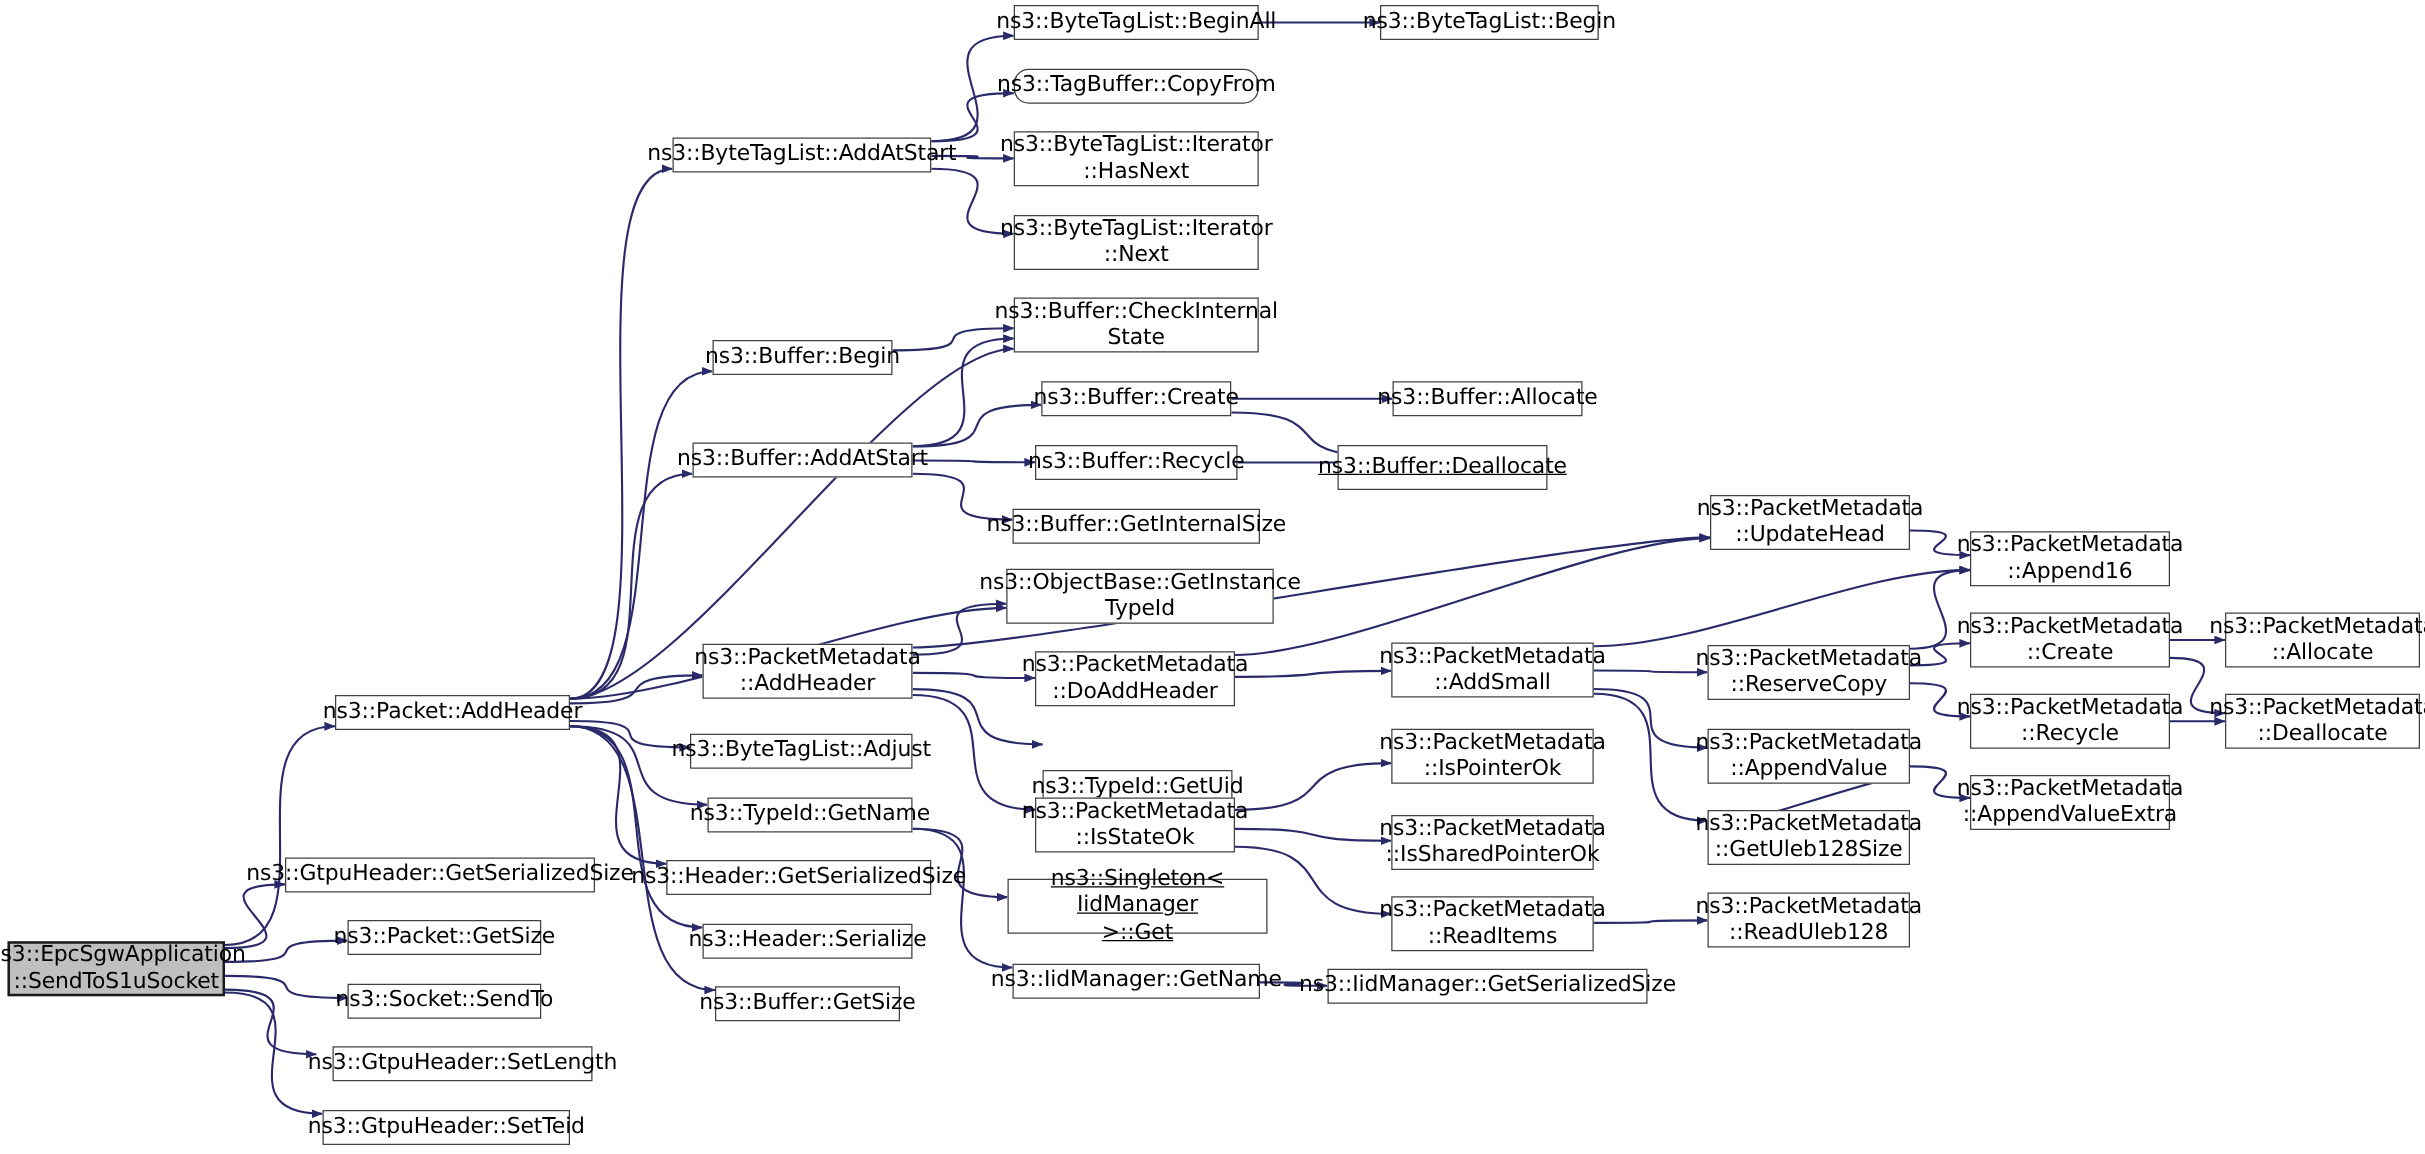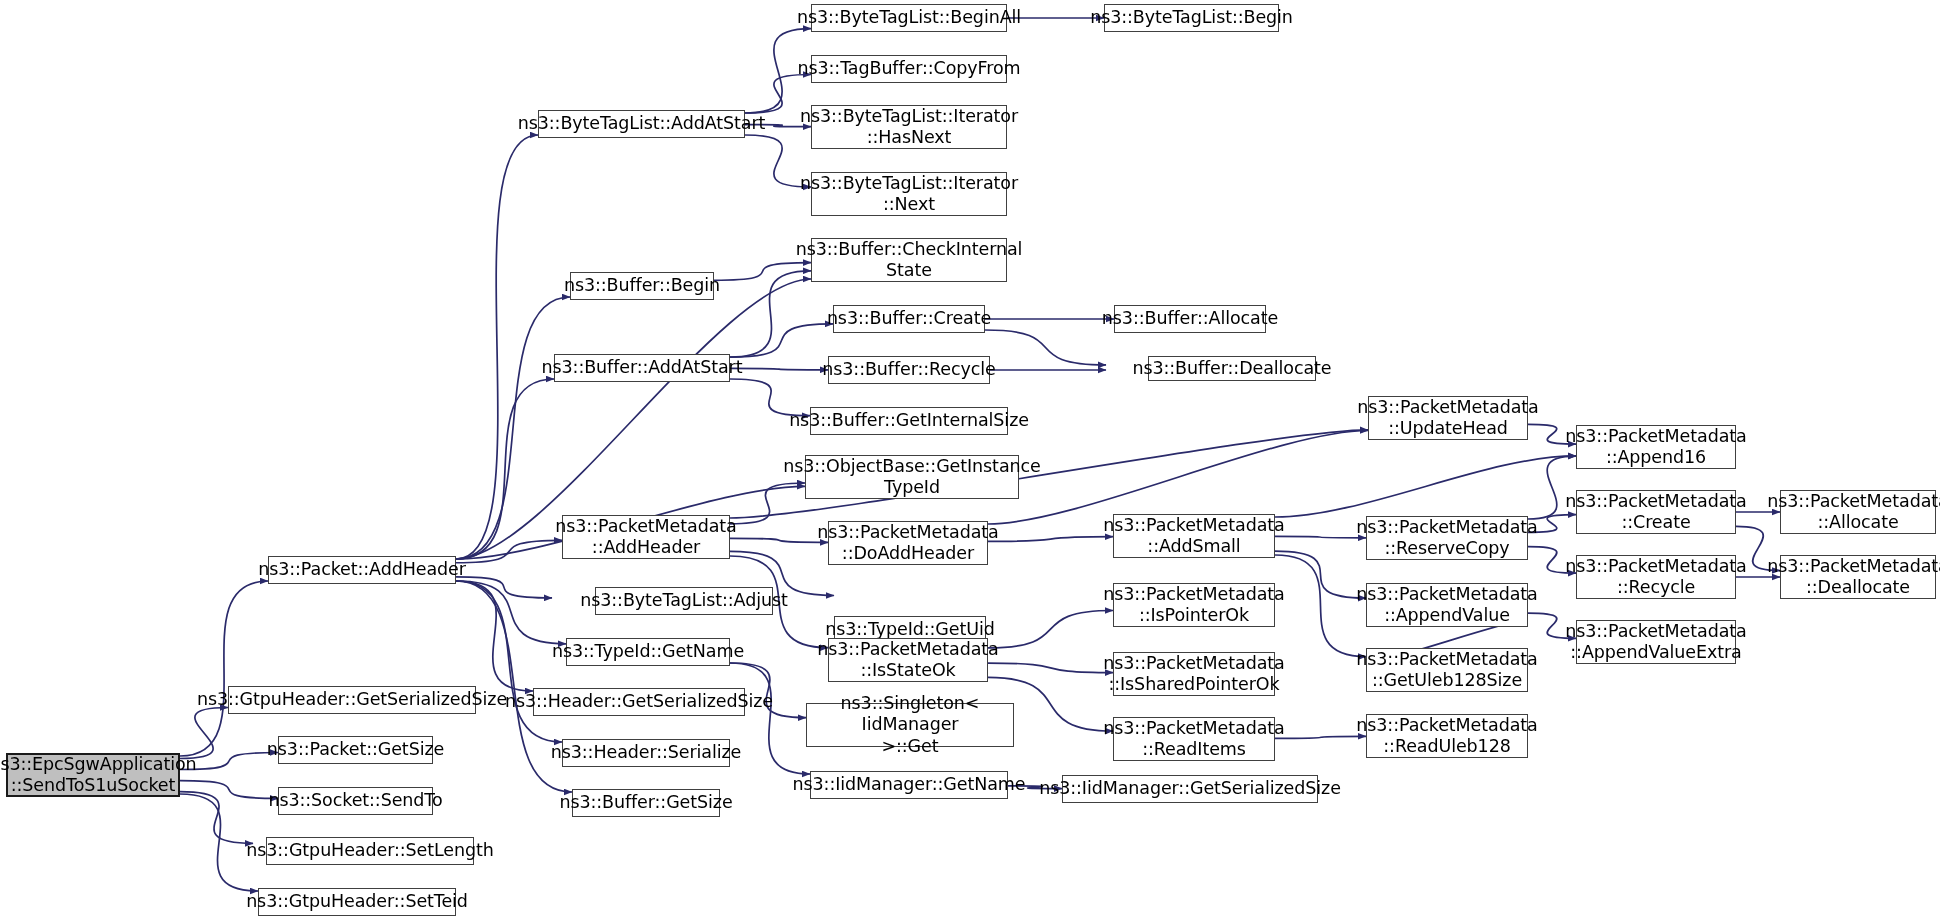--- a/index.html
+++ b/index.html
@@ -121,49 +121,49 @@
       <div class="node" style="left: 278px; top: 736px; width: 155px; height: 28px;">ns3::Packet::GetSize</div>
       <div class="node" style="left: 278px; top: 787px; width: 155px; height: 28px;">ns3::Socket::SendTo</div>
       <div class="node" style="left: 253px; top: 837px; width: 208px; height: 28px; margin-left: 13px;">ns3::GtpuHeader::SetLength</div>
       <div class="node" style="left: 258px; top: 888px; width: 198px; height: 28px;">ns3::GtpuHeader::SetTeid</div>
       <div class="node" style="left: 268px; top: 556px; width: 188px; height: 28px;">ns3::Packet::AddHeader</div>
       <div class="node" style="left: 538px; top: 110px; width: 207px; height: 28px;">ns3::ByteTagList::AddAtStart</div>
       <div class="node" style="left: 570px; top: 272px; width: 144px; height: 28px;">ns3::Buffer::Begin</div>
       <div class="node" style="left: 554px; top: 354px; width: 176px; height: 28px;">ns3::Buffer::AddAtStart</div>
       <div class="node" style="left: 562px; top: 515px; width: 168px; height: 44px;">ns3::PacketMetadata
 ::AddHeader</div>
-      <div class="node" style="left: 552px; top: 587px; width: 178px; height: 28px; margin-left: 43px;">ns3::ByteTagList::Adjust</div>
+      <div class="node" style="left: 552px; top: 587px; width: 178px; height: 28px;">ns3::ByteTagList::Adjust</div>
       <div class="node" style="left: 566px; top: 638px; width: 164px; height: 28px;">ns3::TypeId::GetName</div>
       <div class="node" style="left: 533px; top: 688px; width: 212px; height: 28px;">ns3::Header::GetSerializedSize</div>
       <div class="node" style="left: 562px; top: 739px; width: 168px; height: 28px;">ns3::Header::Serialize</div>
       <div class="node" style="left: 572px; top: 789px; width: 148px; height: 28px;">ns3::Buffer::GetSize</div>
       <div class="node" style="left: 811px; top: 4px; width: 196px; height: 28px;">ns3::ByteTagList::BeginAll</div>
-      <div class="node" style="left: 811px; top: 55px; width: 196px; height: 28px;">ns3::TagBuffer::CopyFrom</div>
+      <div class="node" style="left: 811px; top: 55px; width: 196px; height: 28px; border-radius: 12px;">ns3::TagBuffer::CopyFrom</div>
       <div class="node" style="left: 811px; top: 105px; width: 196px; height: 44px;">ns3::ByteTagList::Iterator
 ::HasNext</div>
       <div class="node" style="left: 811px; top: 172px; width: 196px; height: 44px;">ns3::ByteTagList::Iterator
 ::Next</div>
       <div class="node" style="left: 811px; top: 238px; width: 196px; height: 44px;">ns3::Buffer::CheckInternal
 State</div>
       <div class="node" style="left: 833px; top: 305px; width: 152px; height: 28px;">ns3::Buffer::Create</div>
       <div class="node" style="left: 828px; top: 356px; width: 162px; height: 28px;">ns3::Buffer::Recycle</div>
       <div class="node" style="left: 810px; top: 407px; width: 198px; height: 28px;">ns3::Buffer::GetInternalSize</div>
       <div class="node" style="left: 805px; top: 455px; width: 214px; height: 44px;">ns3::ObjectBase::GetInstance
 TypeId</div>
       <div class="node" style="left: 828px; top: 521px; width: 160px; height: 44px;">ns3::PacketMetadata
 ::DoAddHeader</div>
       <div class="node" style="left: 834px; top: 588px; width: 152px; height: 28px; margin-top: 28px;">ns3::TypeId::GetUid</div>
       <div class="node" style="left: 828px; top: 638px; width: 160px; height: 44px;">ns3::PacketMetadata
 ::IsStateOk</div>
-      <div class="node" style="left: 806px; top: 703px; width: 208px; height: 44px;">ns3::Singleton&lt; IidManager
+      <div class="node" style="left: 806px; top: 703px; width: 208px; height: 44px; text-decoration: underline;">ns3::Singleton&lt; IidManager
 &gt;::Get</div>
       <div class="node" style="left: 810px; top: 771px; width: 198px; height: 28px;">ns3::IidManager::GetName</div>
       <div class="node" style="left: 1104px; top: 4px; width: 175px; height: 28px;">ns3::ByteTagList::Begin</div>
       <div class="node" style="left: 1114px; top: 305px; width: 152px; height: 28px;">ns3::Buffer::Allocate</div>
-      <div class="node" style="left: 1148px; top: 356px; width: 168px; height: 25px;">ns3::Buffer::Deallocate</div>
+      <div class="node" style="left: 1070px; top: 356px; width: 168px; height: 36px; text-decoration: underline;">ns3::Buffer::Deallocate</div>
       <div class="node" style="left: 1368px; top: 396px; width: 160px; height: 44px;">ns3::PacketMetadata
 ::UpdateHead</div>
       <div class="node" style="left: 1113px; top: 514px; width: 162px; height: 44px;">ns3::PacketMetadata
 ::AddSmall</div>
       <div class="node" style="left: 1113px; top: 583px; width: 162px; height: 44px;">ns3::PacketMetadata
 ::IsPointerOk</div>
       <div class="node" style="left: 1113px; top: 652px; width: 162px; height: 44px;">ns3::PacketMetadata
 ::IsSharedPointerOk</div>
       <div class="node" style="left: 1113px; top: 717px; width: 162px; height: 44px;">ns3::PacketMetadata
 ::ReadItems</div>

